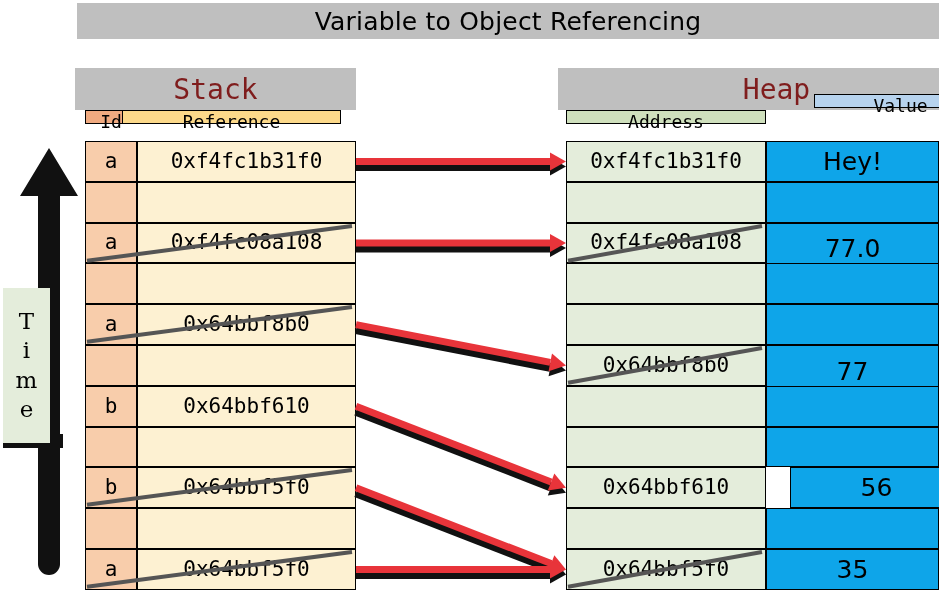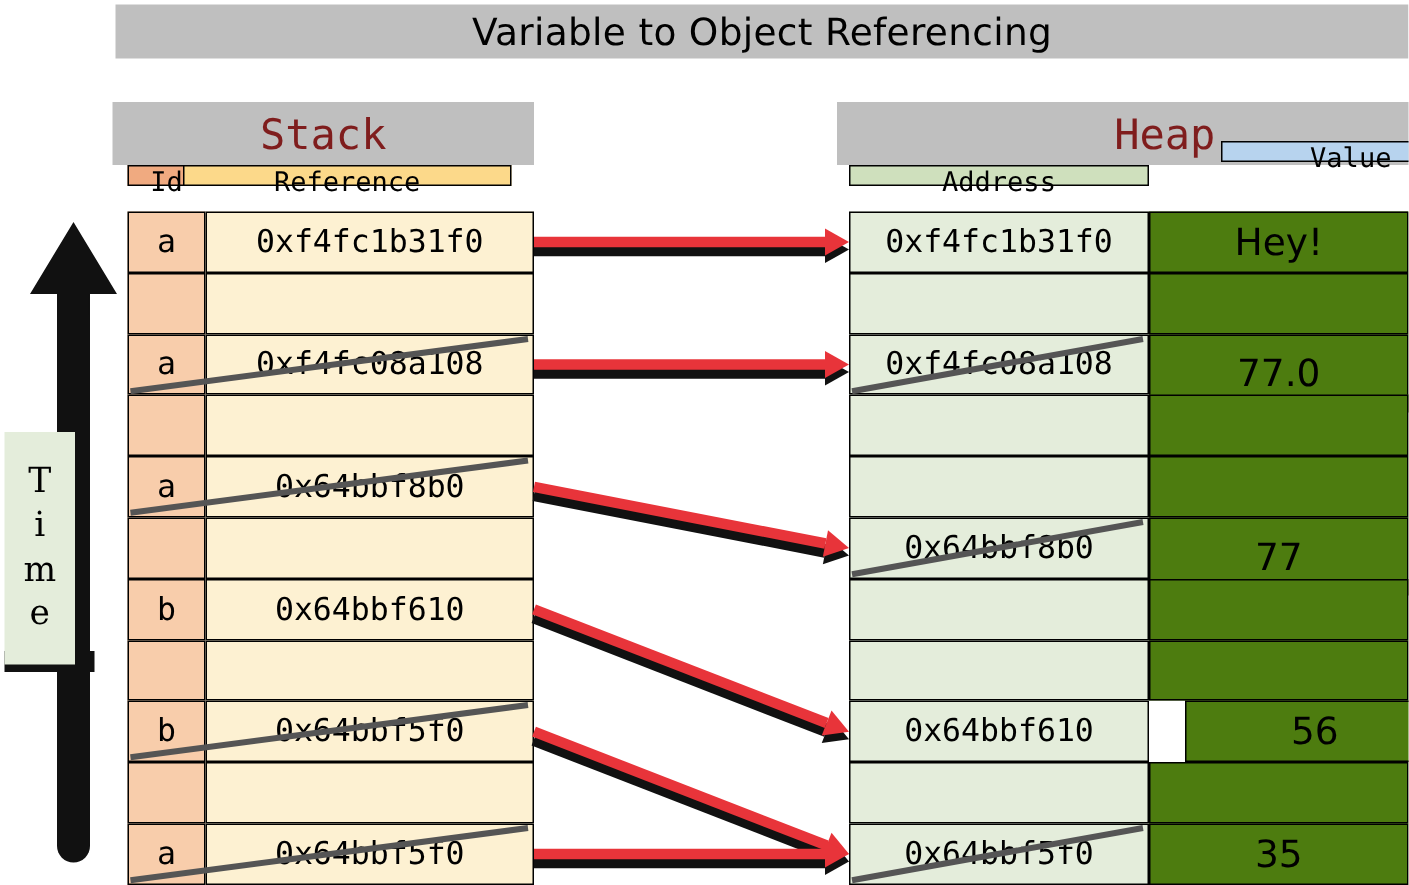--- a/index.html
+++ b/index.html
@@ -27,21 +27,21 @@
 
   
   .c-id-head{background:#f0aa80;}
   .c-ref-head{background:#fcd98a;}
   .c-id{background:#f8cdab;}
   .c-ref{background:#fdf1d2;}
   
   .c-addr-head{background:#cfe0bd;}
   .c-val-head{background:#b7d3ee;}
   .c-addr{background:#e4eddb;}
-  .c-val{background:#4d7c0f;}
+  .c-val{background:#0ea5e9;}
 
   .val-cell span{font-family:"DejaVu Sans","Liberation Sans",sans-serif;font-size:25px;}
 
   
   .strike{position:absolute;pointer-events:none;}
 
   
   .time-box{position:absolute;left:3px;top:288px;width:47px;height:155px;
             background:#e4eddb;display:flex;flex-direction:column;
             align-items:center;justify-content:center;z-index:3;}

